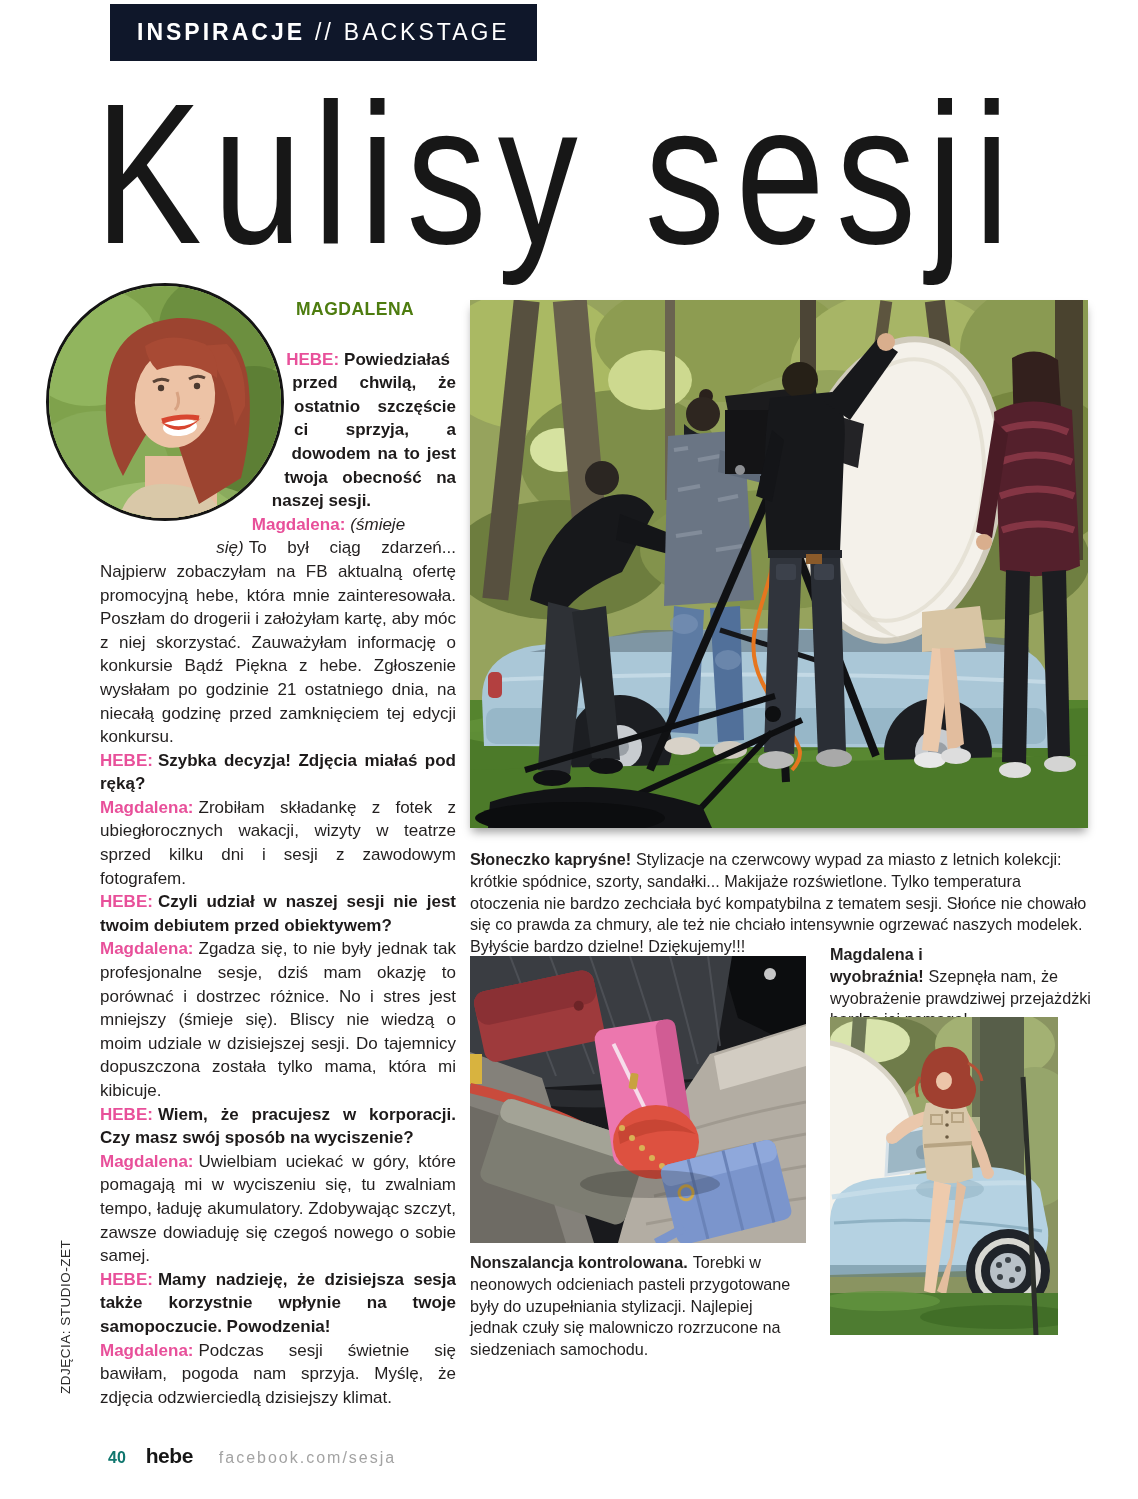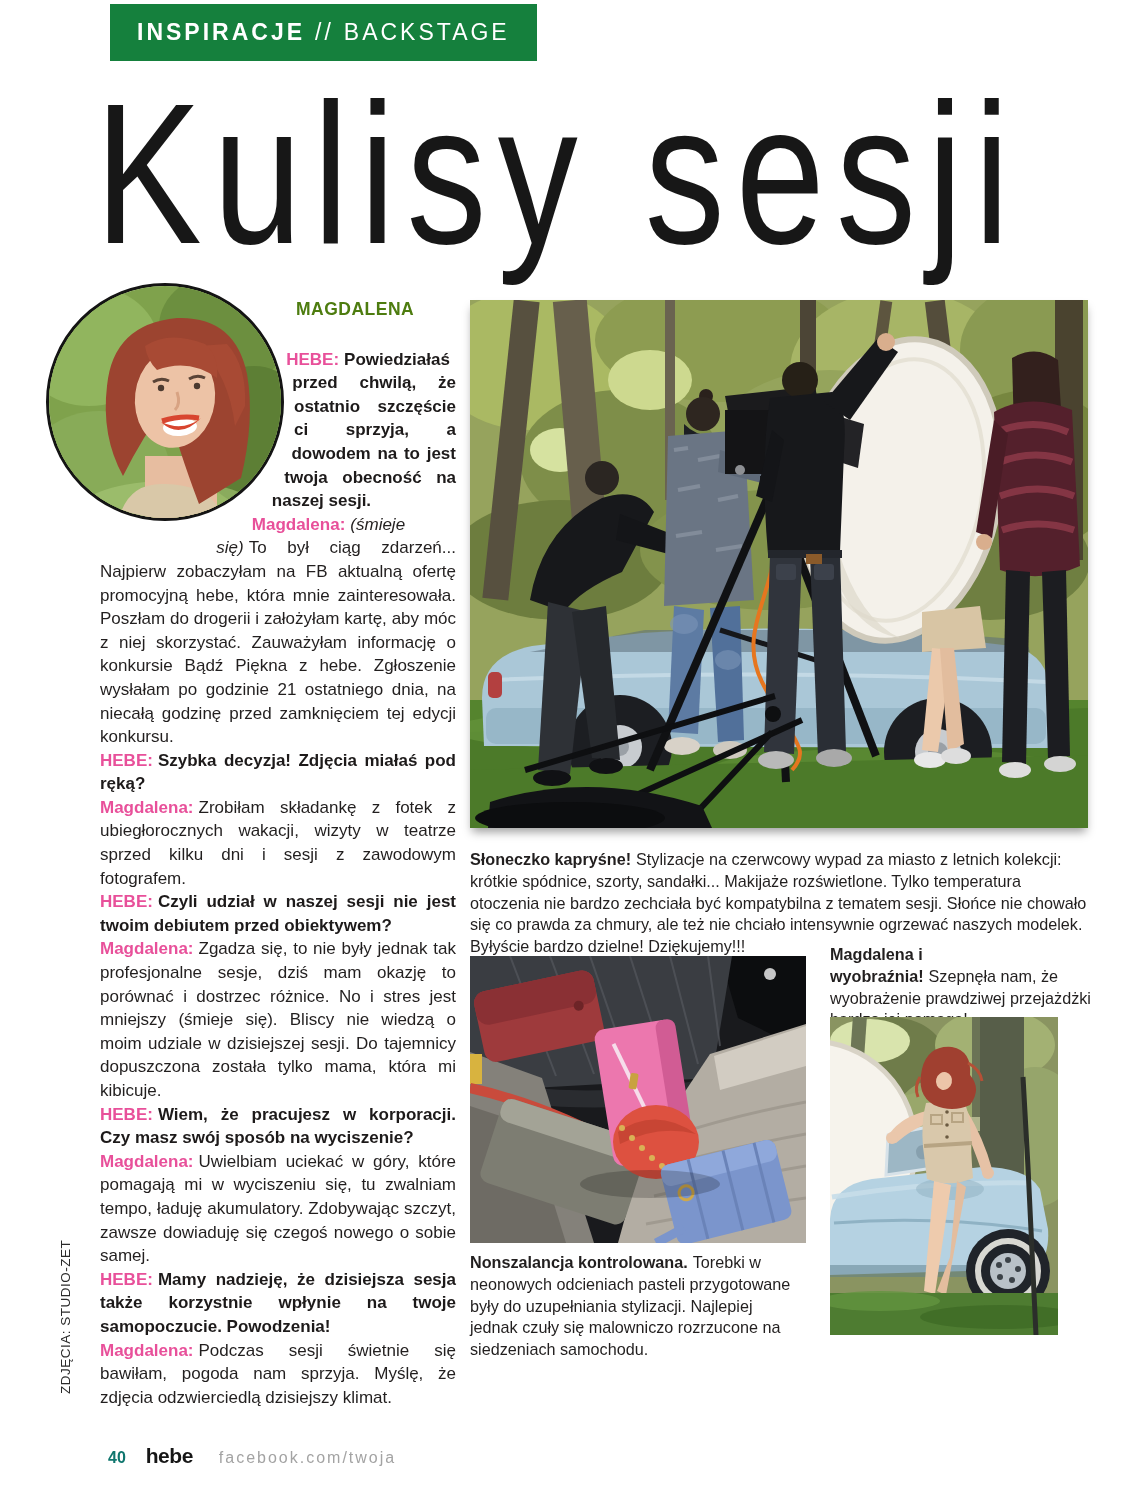--- a/index.html
+++ b/index.html
@@ -2,21 +2,21 @@
 <html><head>
 <meta charset="utf-8">
 <style>
   html,body{margin:0;padding:0;}
   body{
     width:1138px;height:1499px;position:relative;background:#ffffff;
     font-family:"Liberation Sans",sans-serif;color:#221f1f;overflow:hidden;
   }
   
   .banner{
-    position:absolute;left:110px;top:4px;height:57px;background:#15803d;
+    position:absolute;left:110px;top:4px;height:57px;background:#0f172a;
     display:flex;align-items:center;padding:0 27px;box-sizing:border-box;
   }
   .banner span{color:#fff;font-size:23px;letter-spacing:3px;white-space:pre;}
   .banner .b-strong{font-weight:bold;}
   .banner .b-sep{margin:0 10px;font-weight:normal;}
   
   .big-title{
     position:absolute;left:95px;top:72px;font-size:200px;line-height:1.02;
     font-weight:300;color:#171717;letter-spacing:14px;white-space:nowrap;
     transform:scaleX(.8);transform-origin:left top;
@@ -389,14 +389,14 @@
 
     <path d="M193 60 L198 150 L206 318" stroke="#2b2e2a" stroke-width="5" fill="none"></path>
   </svg>
 </div>
 
 <div class="credit">ZDJĘCIA: STUDIO-ZET</div>
 
 <div class="footer">
   <span class="page-num">40</span>
   <span class="brand">hebe</span>
-  <span class="fb-url">facebook.com/twoja</span>
+  <span class="fb-url">facebook.com/sesja</span>
 </div>
 
 </body></html>

